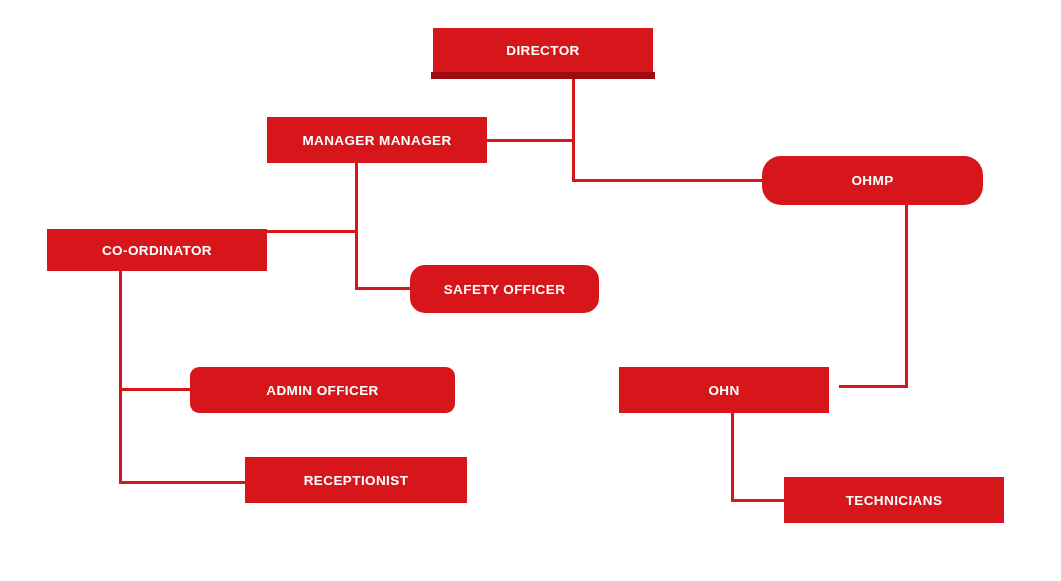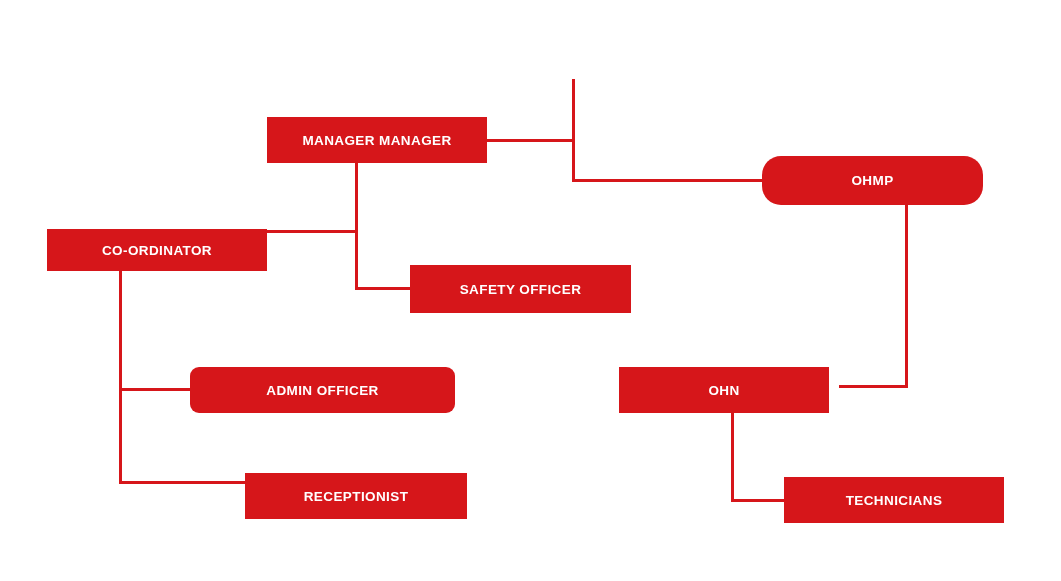--- a/index.html
+++ b/index.html
@@ -54,37 +54,40 @@
     <div class="seg" style="left: 355px; top: 163px; width: 3px; height: 127px;"></div>
     <div class="seg" style="left: 267px; top: 230px; width: 91px; height: 3px;"></div>
     <div class="seg" style="left: 355px; top: 287px; width: 55px; height: 3px;"></div>
     <div class="seg" style="left: 119px; top: 253px; width: 3px; height: 231px;"></div>
     <div class="seg" style="left: 119px; top: 388px; width: 71px; height: 3px;"></div>
     <div class="seg" style="left: 119px; top: 481px; width: 126px; height: 3px;"></div>
     <div class="seg" style="left: 905px; top: 205px; width: 3px; height: 183px;"></div>
     <div class="seg" style="left: 839px; top: 385px; width: 69px; height: 3px;"></div>
     <div class="seg" style="left: 731px; top: 413px; width: 3px; height: 89px;"></div>
     <div class="seg" style="left: 731px; top: 499px; width: 53px; height: 3px;"></div>
+    <div class="node has-shadow" style="left: 433px; top: 28px; width: 220px; height: 44px;">
+      <span>DIRECTOR</span>
+    </div>
     <div class="node" style="left: 267px; top: 117px; width: 220px; height: 46px;">
       <span>MANAGER MANAGER</span>
     </div>
     <div class="node" style="left: 762px; top: 156px; width: 221px; height: 49px; border-radius: 19px;">
       <span>OHMP</span>
     </div>
     <div class="node" style="left: 47px; top: 205px; width: 220px; height: 42px; margin-top: 24px;">
       <span>CO-ORDINATOR</span>
     </div>
-    <div class="node" style="left: 410px; top: 265px; width: 221px; height: 48px;">
+    <div class="node" style="left: 410px; top: 265px; width: 189px; height: 48px; border-radius: 15px;">
       <span>SAFETY OFFICER</span>
     </div>
     <div class="node" style="left: 190px; top: 367px; width: 265px; height: 46px; border-radius: 9px;">
       <span>ADMIN OFFICER</span>
     </div>
     <div class="node" style="left: 619px; top: 367px; width: 210px; height: 46px;">
       <span>OHN</span>
     </div>
-    <div class="node" style="left: 245px; top: 457px; width: 222px; height: 46px; margin-top: 16px;">
+    <div class="node" style="left: 245px; top: 457px; width: 222px; height: 46px;">
       <span>RECEPTIONIST</span>
     </div>
     <div class="node" style="left: 784px; top: 477px; width: 220px; height: 46px;">
       <span>TECHNICIANS</span>
     </div>
   </div>
 
 </body></html>

